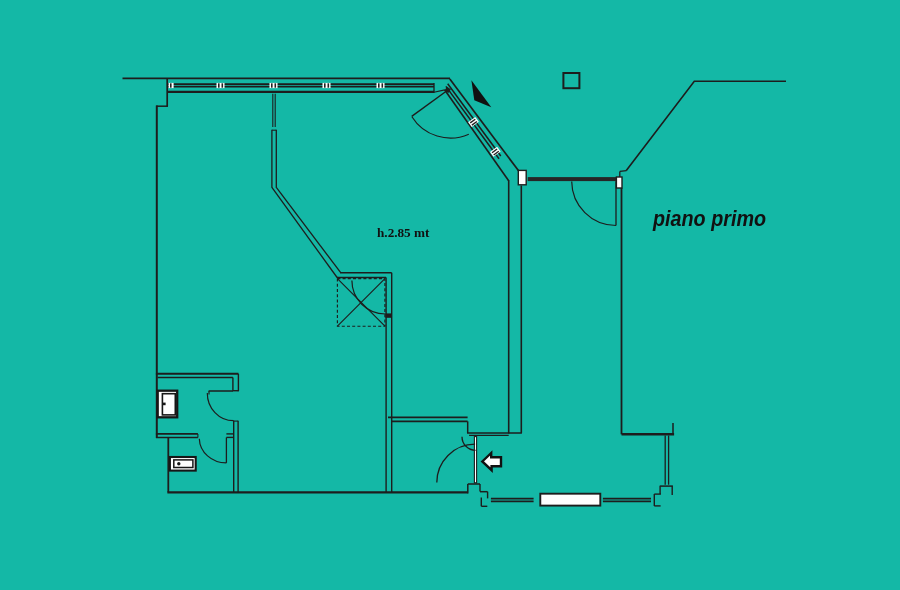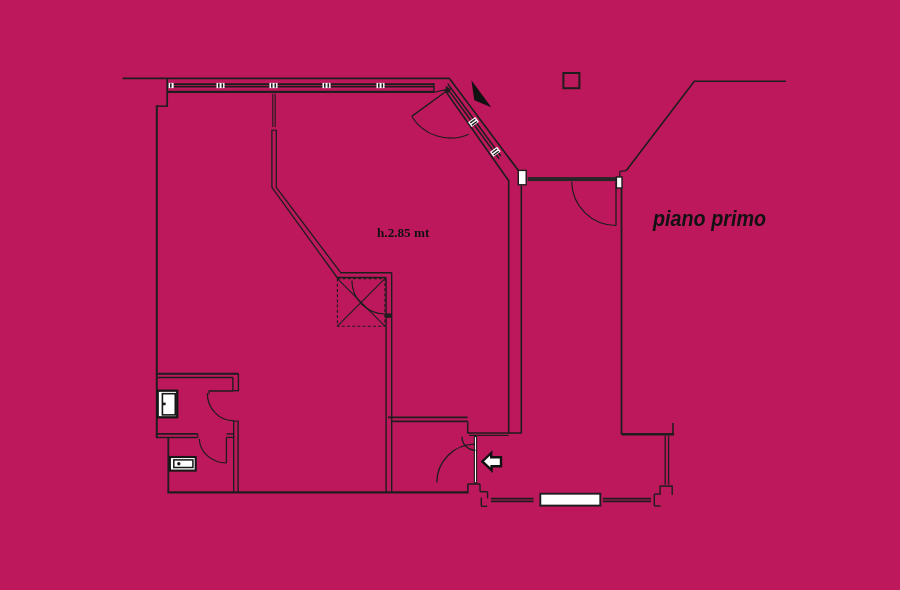--- a/index.html
+++ b/index.html
@@ -1,16 +1,16 @@
 <!DOCTYPE html>
 <html><head>
 <meta charset="utf-8">
 <style>
   html,body{margin:0;padding:0;background:#ffffff;}
-  #plan{position:relative;width:900px;height:590px;background:#be185d;overflow:hidden;}
+  #plan{position:relative;width:900px;height:590px;background:#14b8a6;overflow:hidden;}
   svg{position:absolute;left:0;top:0;}
   text{font-family:"Liberation Serif", serif;}
 </style>
 </head>
 <body>
 <div id="plan">
 <svg width="900" height="590" viewBox="0 0 900 590" fill="none" stroke="none">
 
 <g>
         <line x1="122.5" y1="78.4" x2="450" y2="78.4" stroke="#1d1d1d" stroke-width="1.9"></line>

